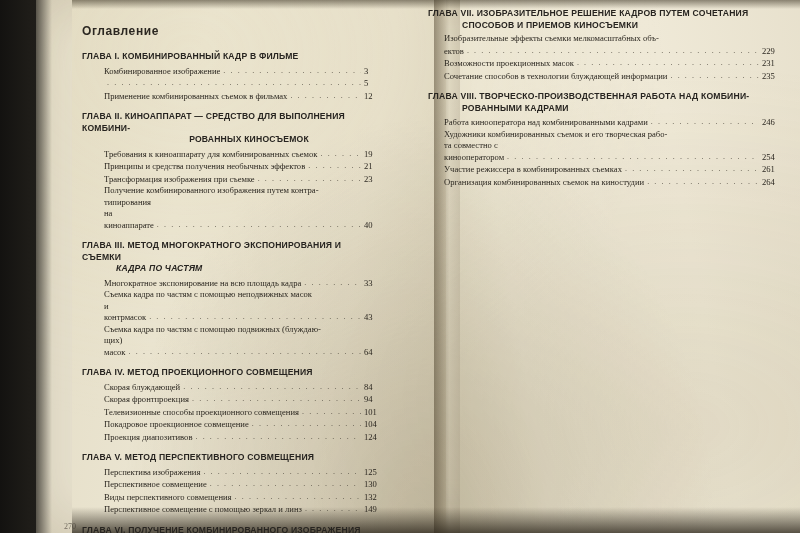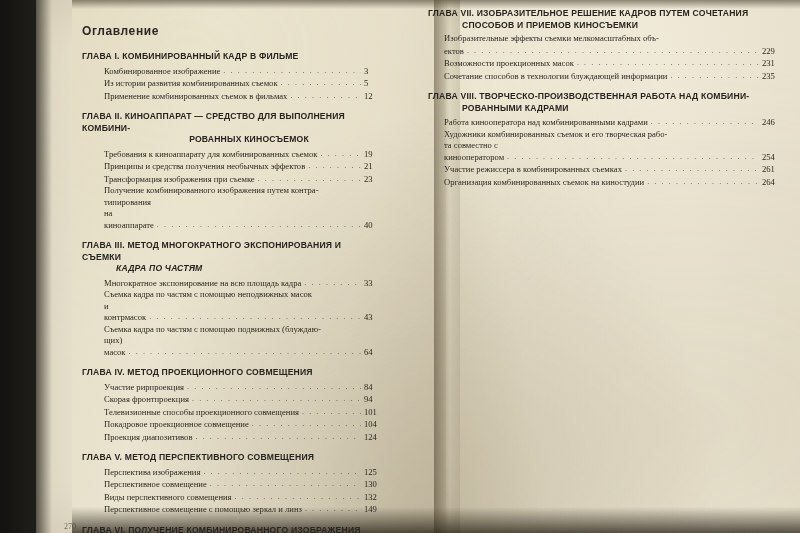--- a/index.html
+++ b/index.html
@@ -126,21 +126,20 @@
     <div id="left-sections">
         <div class="block">
           <div class="chapter ch-head">ГЛАВА I. КОМБИНИРОВАННЫЙ КАДР В ФИЛЬМЕ</div>
           <div class="entries indent">
             <div class="row">
               <span class="txt">Комбинированное изображение</span>
               <span class="dots">. . . . . . . . . . . . . . . . . . . . . . . . . . . . . . . . . . . . . . . . . . . . . . . . . . . . . . . . . . . . . . . . . . . . . . . . . . . . . . . . . . . . . . . . . . </span>
               <span class="pg">3</span>
             </div>
             <div class="row">
-              <span class="txt">Из истории развития комбинированных съемок</span>
               <span class="dots">. . . . . . . . . . . . . . . . . . . . . . . . . . . . . . . . . . . . . . . . . . . . . . . . . . . . . . . . . . . . . . . . . . . . . . . . . . . . . . . . . . . . . . . . . . </span>
               <span class="pg">5</span>
             </div>
             <div class="row">
               <span class="txt">Применение комбинированных съемок в фильмах</span>
               <span class="dots">. . . . . . . . . . . . . . . . . . . . . . . . . . . . . . . . . . . . . . . . . . . . . . . . . . . . . . . . . . . . . . . . . . . . . . . . . . . . . . . . . . . . . . . . . . </span>
               <span class="pg">12</span>
             </div>
           </div>
         </div>
@@ -195,21 +194,21 @@
                 <span class="dots">. . . . . . . . . . . . . . . . . . . . . . . . . . . . . . . . . . . . . . . . . . . . . . . . . . . . . . . . . . . . . . . . . . . . . . . . . . . . . . . . . . . . . . . . . . </span>
                 <span class="pg">64</span>
               </div>
             </div>
           </div>
         </div>
         <div class="block">
           <div class="chapter ch-head">ГЛАВА IV. МЕТОД ПРОЕКЦИОННОГО СОВМЕЩЕНИЯ</div>
           <div class="entries indent">
             <div class="row">
-              <span class="txt">Участие рирпроекция</span>
+              <span class="txt">Скорая блуждающей</span>
               <span class="dots">. . . . . . . . . . . . . . . . . . . . . . . . . . . . . . . . . . . . . . . . . . . . . . . . . . . . . . . . . . . . . . . . . . . . . . . . . . . . . . . . . . . . . . . . . . </span>
               <span class="pg">84</span>
             </div>
             <div class="row">
               <span class="txt">Скорая фронтпроекция</span>
               <span class="dots">. . . . . . . . . . . . . . . . . . . . . . . . . . . . . . . . . . . . . . . . . . . . . . . . . . . . . . . . . . . . . . . . . . . . . . . . . . . . . . . . . . . . . . . . . . </span>
               <span class="pg">94</span>
             </div>
             <div class="row">
               <span class="txt">Телевизионные способы проекционного совмещения</span>

